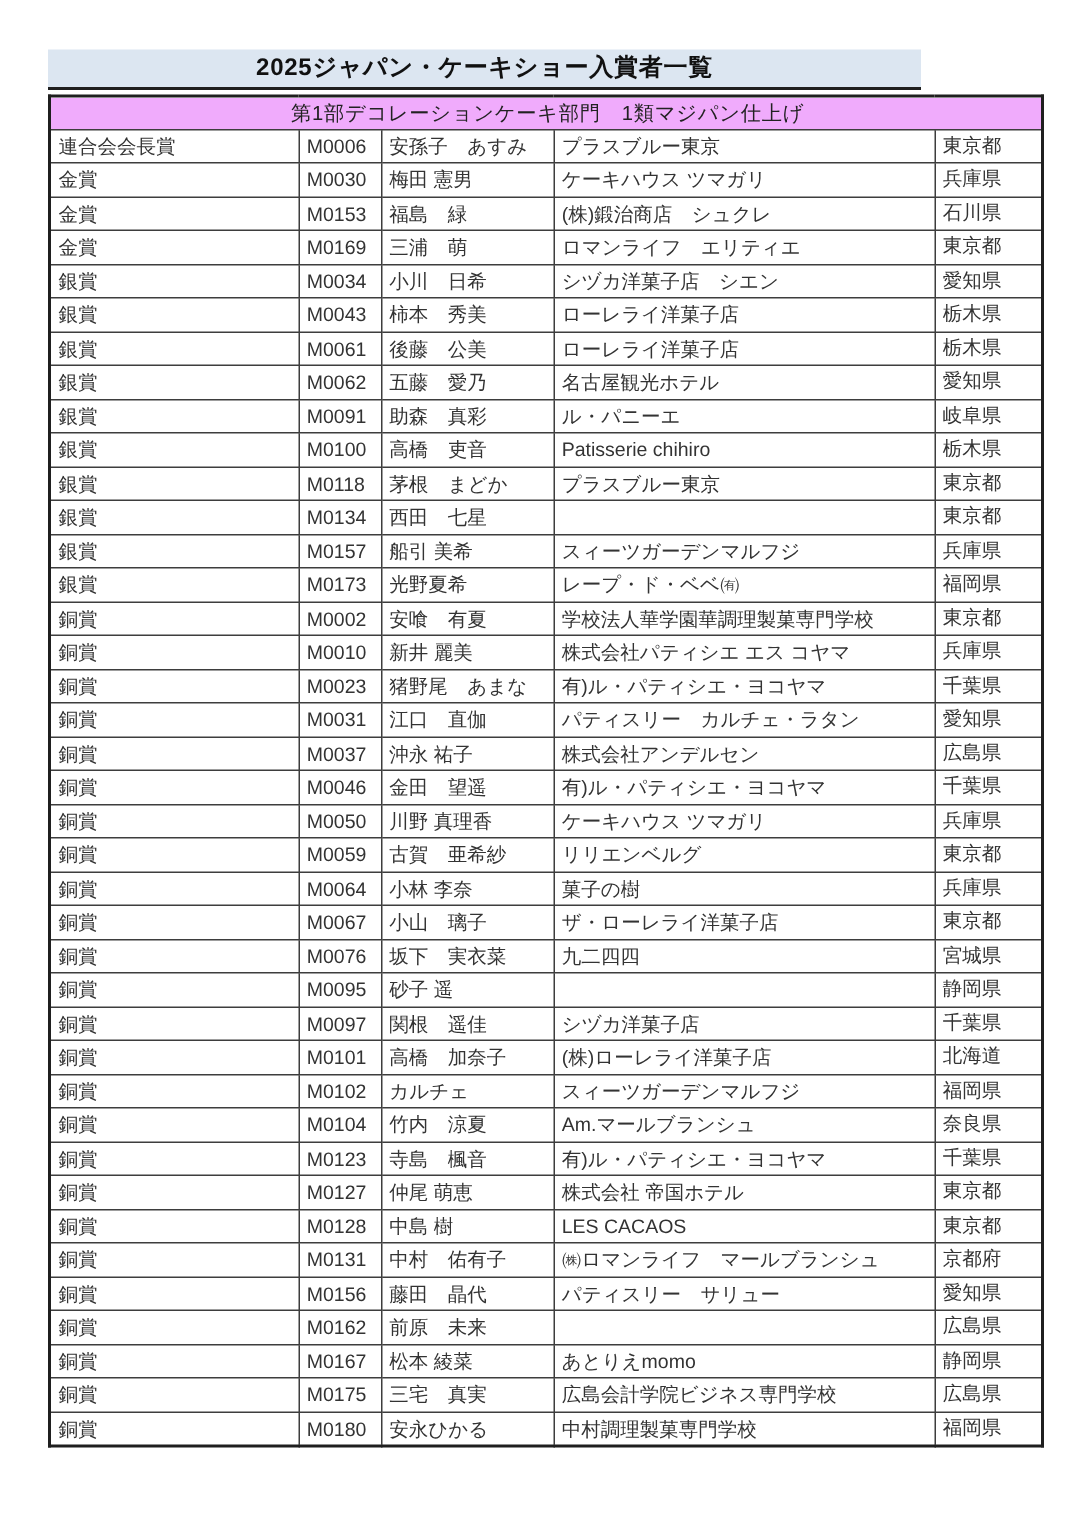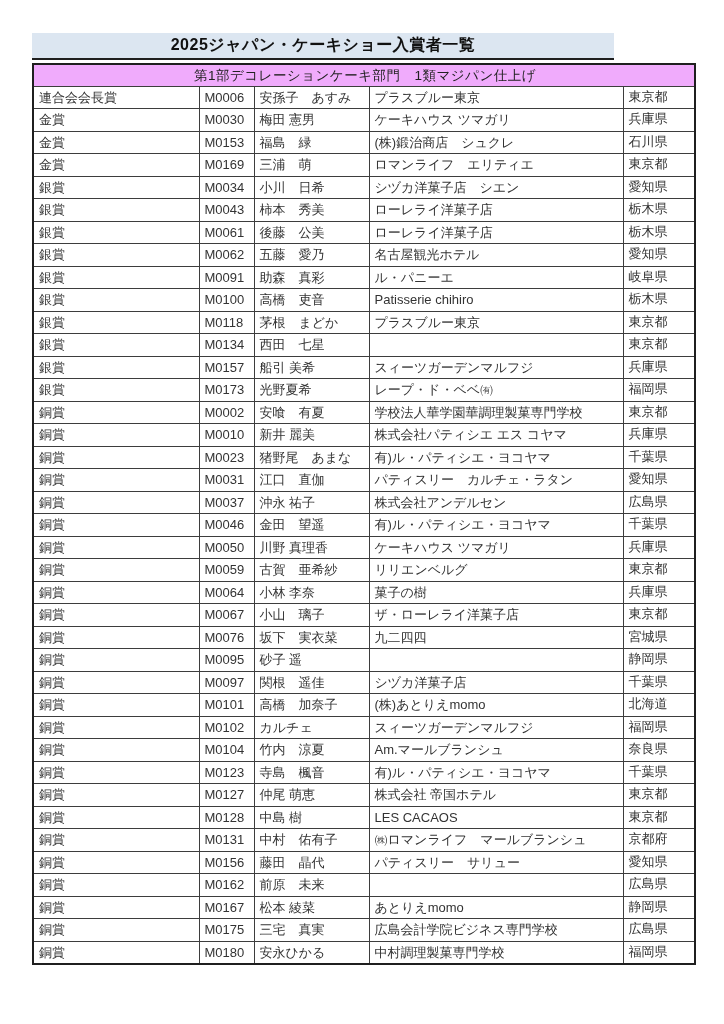--- a/index.html
+++ b/index.html
@@ -269,21 +269,21 @@
           <td class="col-award">銅賞</td>
           <td class="col-id">M0097</td>
           <td class="col-name">関根　遥佳</td>
           <td class="col-organization">シヅカ洋菓子店</td>
           <td class="col-prefecture">千葉県</td>
         </tr>
         <tr>
           <td class="col-award">銅賞</td>
           <td class="col-id">M0101</td>
           <td class="col-name">高橋　加奈子</td>
-          <td class="col-organization">(株)あとりえmomo</td>
+          <td class="col-organization">(株)ローレライ洋菓子店</td>
           <td class="col-prefecture">北海道</td>
         </tr>
         <tr>
           <td class="col-award">銅賞</td>
           <td class="col-id">M0102</td>
           <td class="col-name">カルチェ</td>
           <td class="col-organization">スィーツガーデンマルフジ</td>
           <td class="col-prefecture">福岡県</td>
         </tr>
         <tr>

